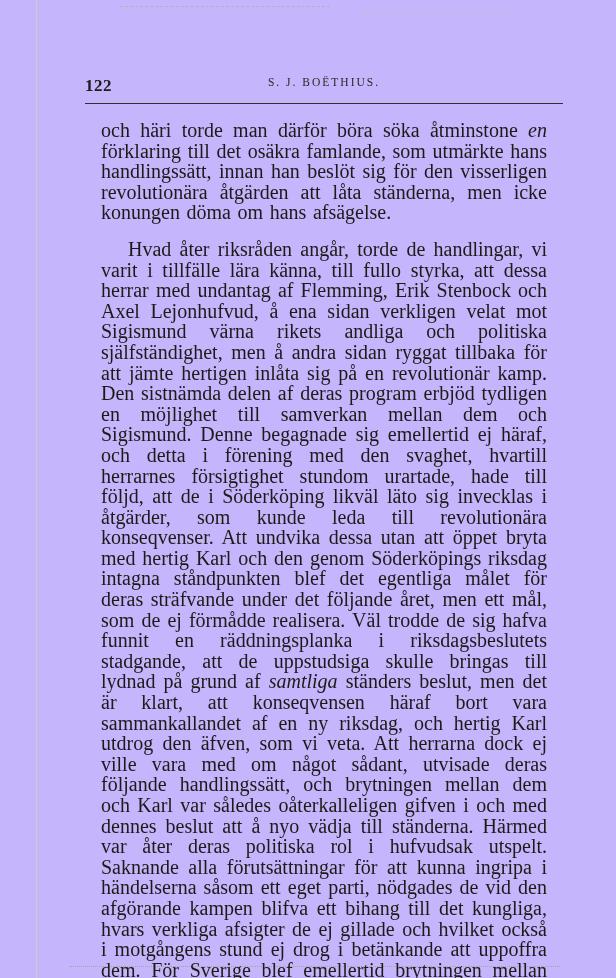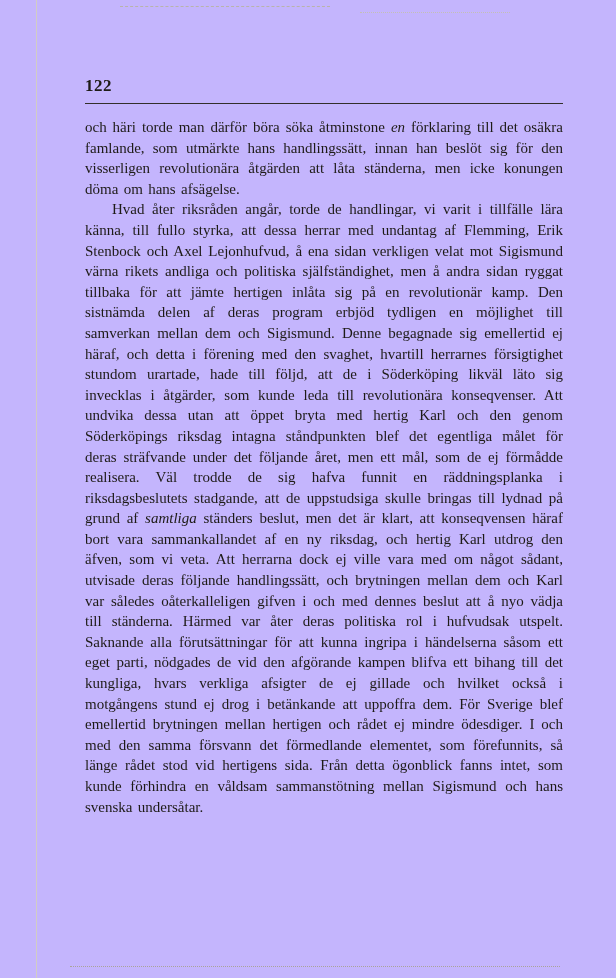--- a/index.html
+++ b/index.html
@@ -77,23 +77,23 @@
   }
   .header-rule {
     border: none;
     border-top: 1.5px solid #332f2a;
     margin: 5px 0 0 0;
   }
   .body-text {
     margin-top: 13px;
   }
   .body-text p {
-    margin: 0;
+    margin: 16px;
     text-align: justify;
-    font-size: 15px;
+    font-size: 20px;
     line-height: 20.6px;
     word-spacing: 1.6px;
   }
   .body-text p.indented {
     text-indent: 27px;
   }
   .body-text em {
     font-style: italic;
   }
 </style>
@@ -104,20 +104,21 @@
 
   <div class="scan-edge-left"></div>
   <div class="scan-dash-top-1"></div>
   <div class="scan-dash-top-2"></div>
   <div class="scan-dots-bottom"></div>
 
   <div class="content">
 
     <div class="page-header">
       <span class="page-num">122</span>
+      <span class="running-title">S. J. BOËTHIUS.</span>
     </div>
 
     <hr class="header-rule">
 
     <div class="body-text">
 
       <p>
         <span>och häri torde man därför böra söka åtminstone </span><em>en</em><span> förklaring till det osäkra famlande, som utmärkte hans handlingssätt, innan han beslöt sig för den visserligen revolutionära åtgärden att låta ständerna, men icke konungen döma om hans afsägelse.</span>
       </p>
 

